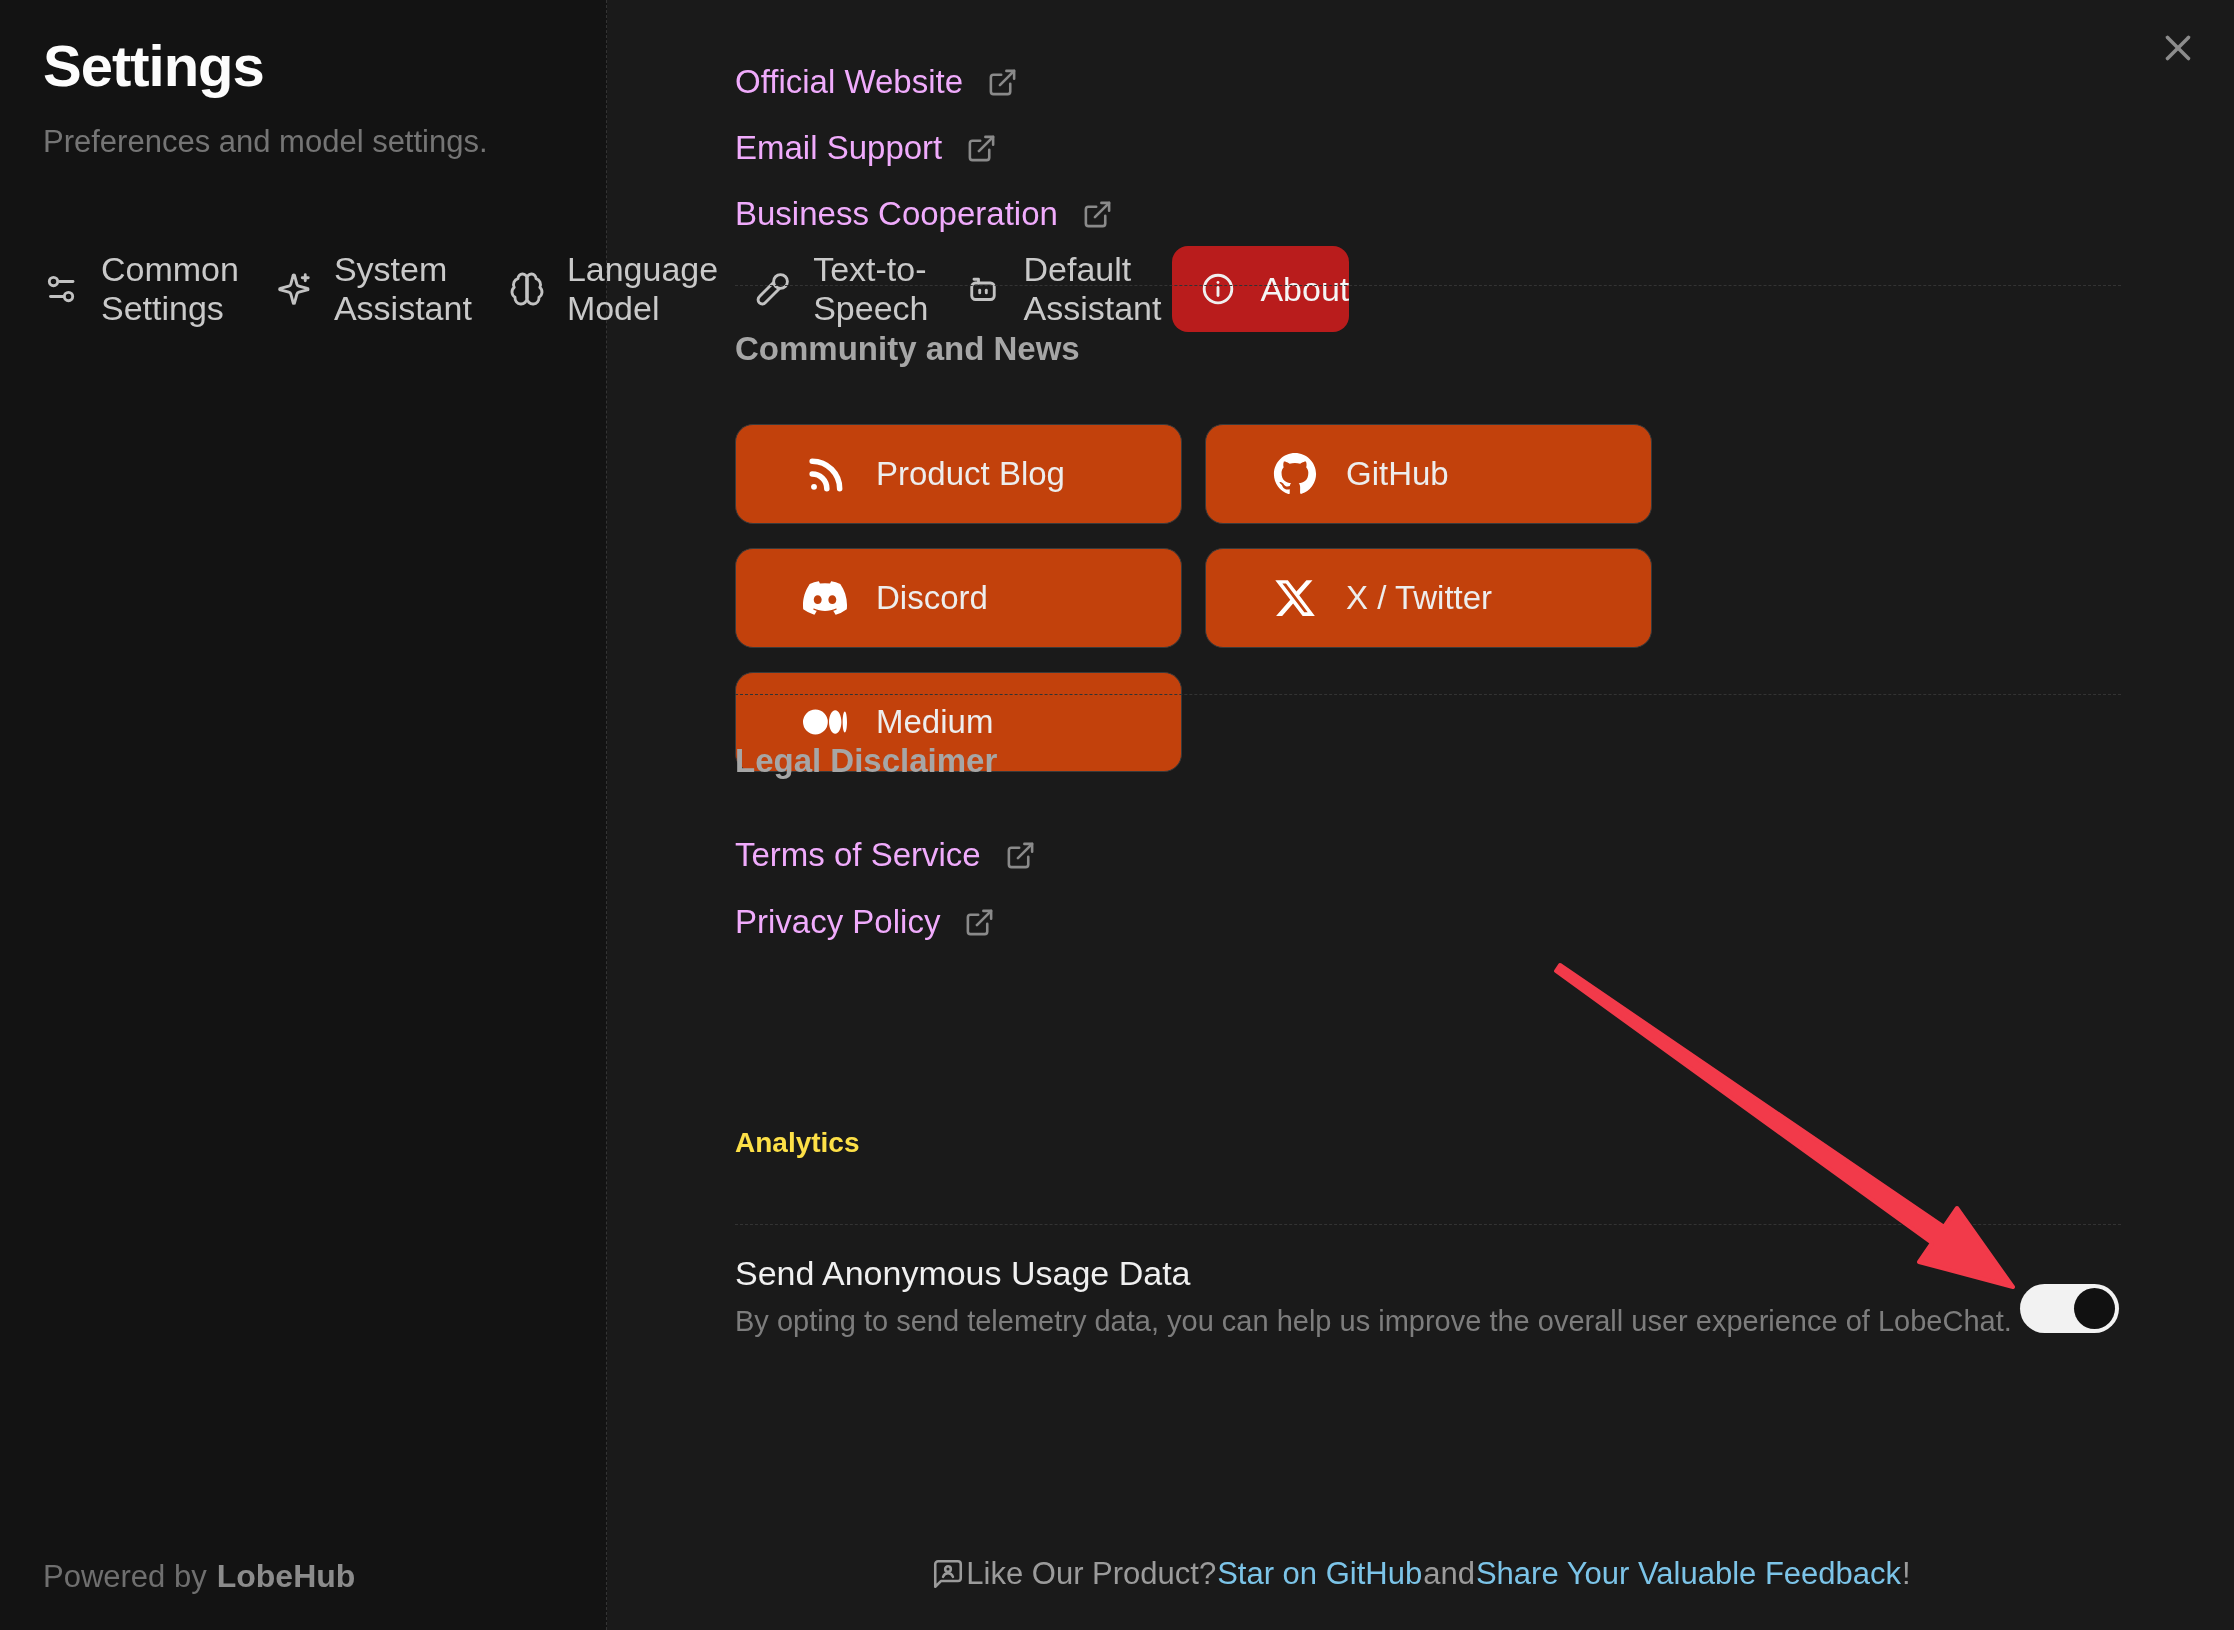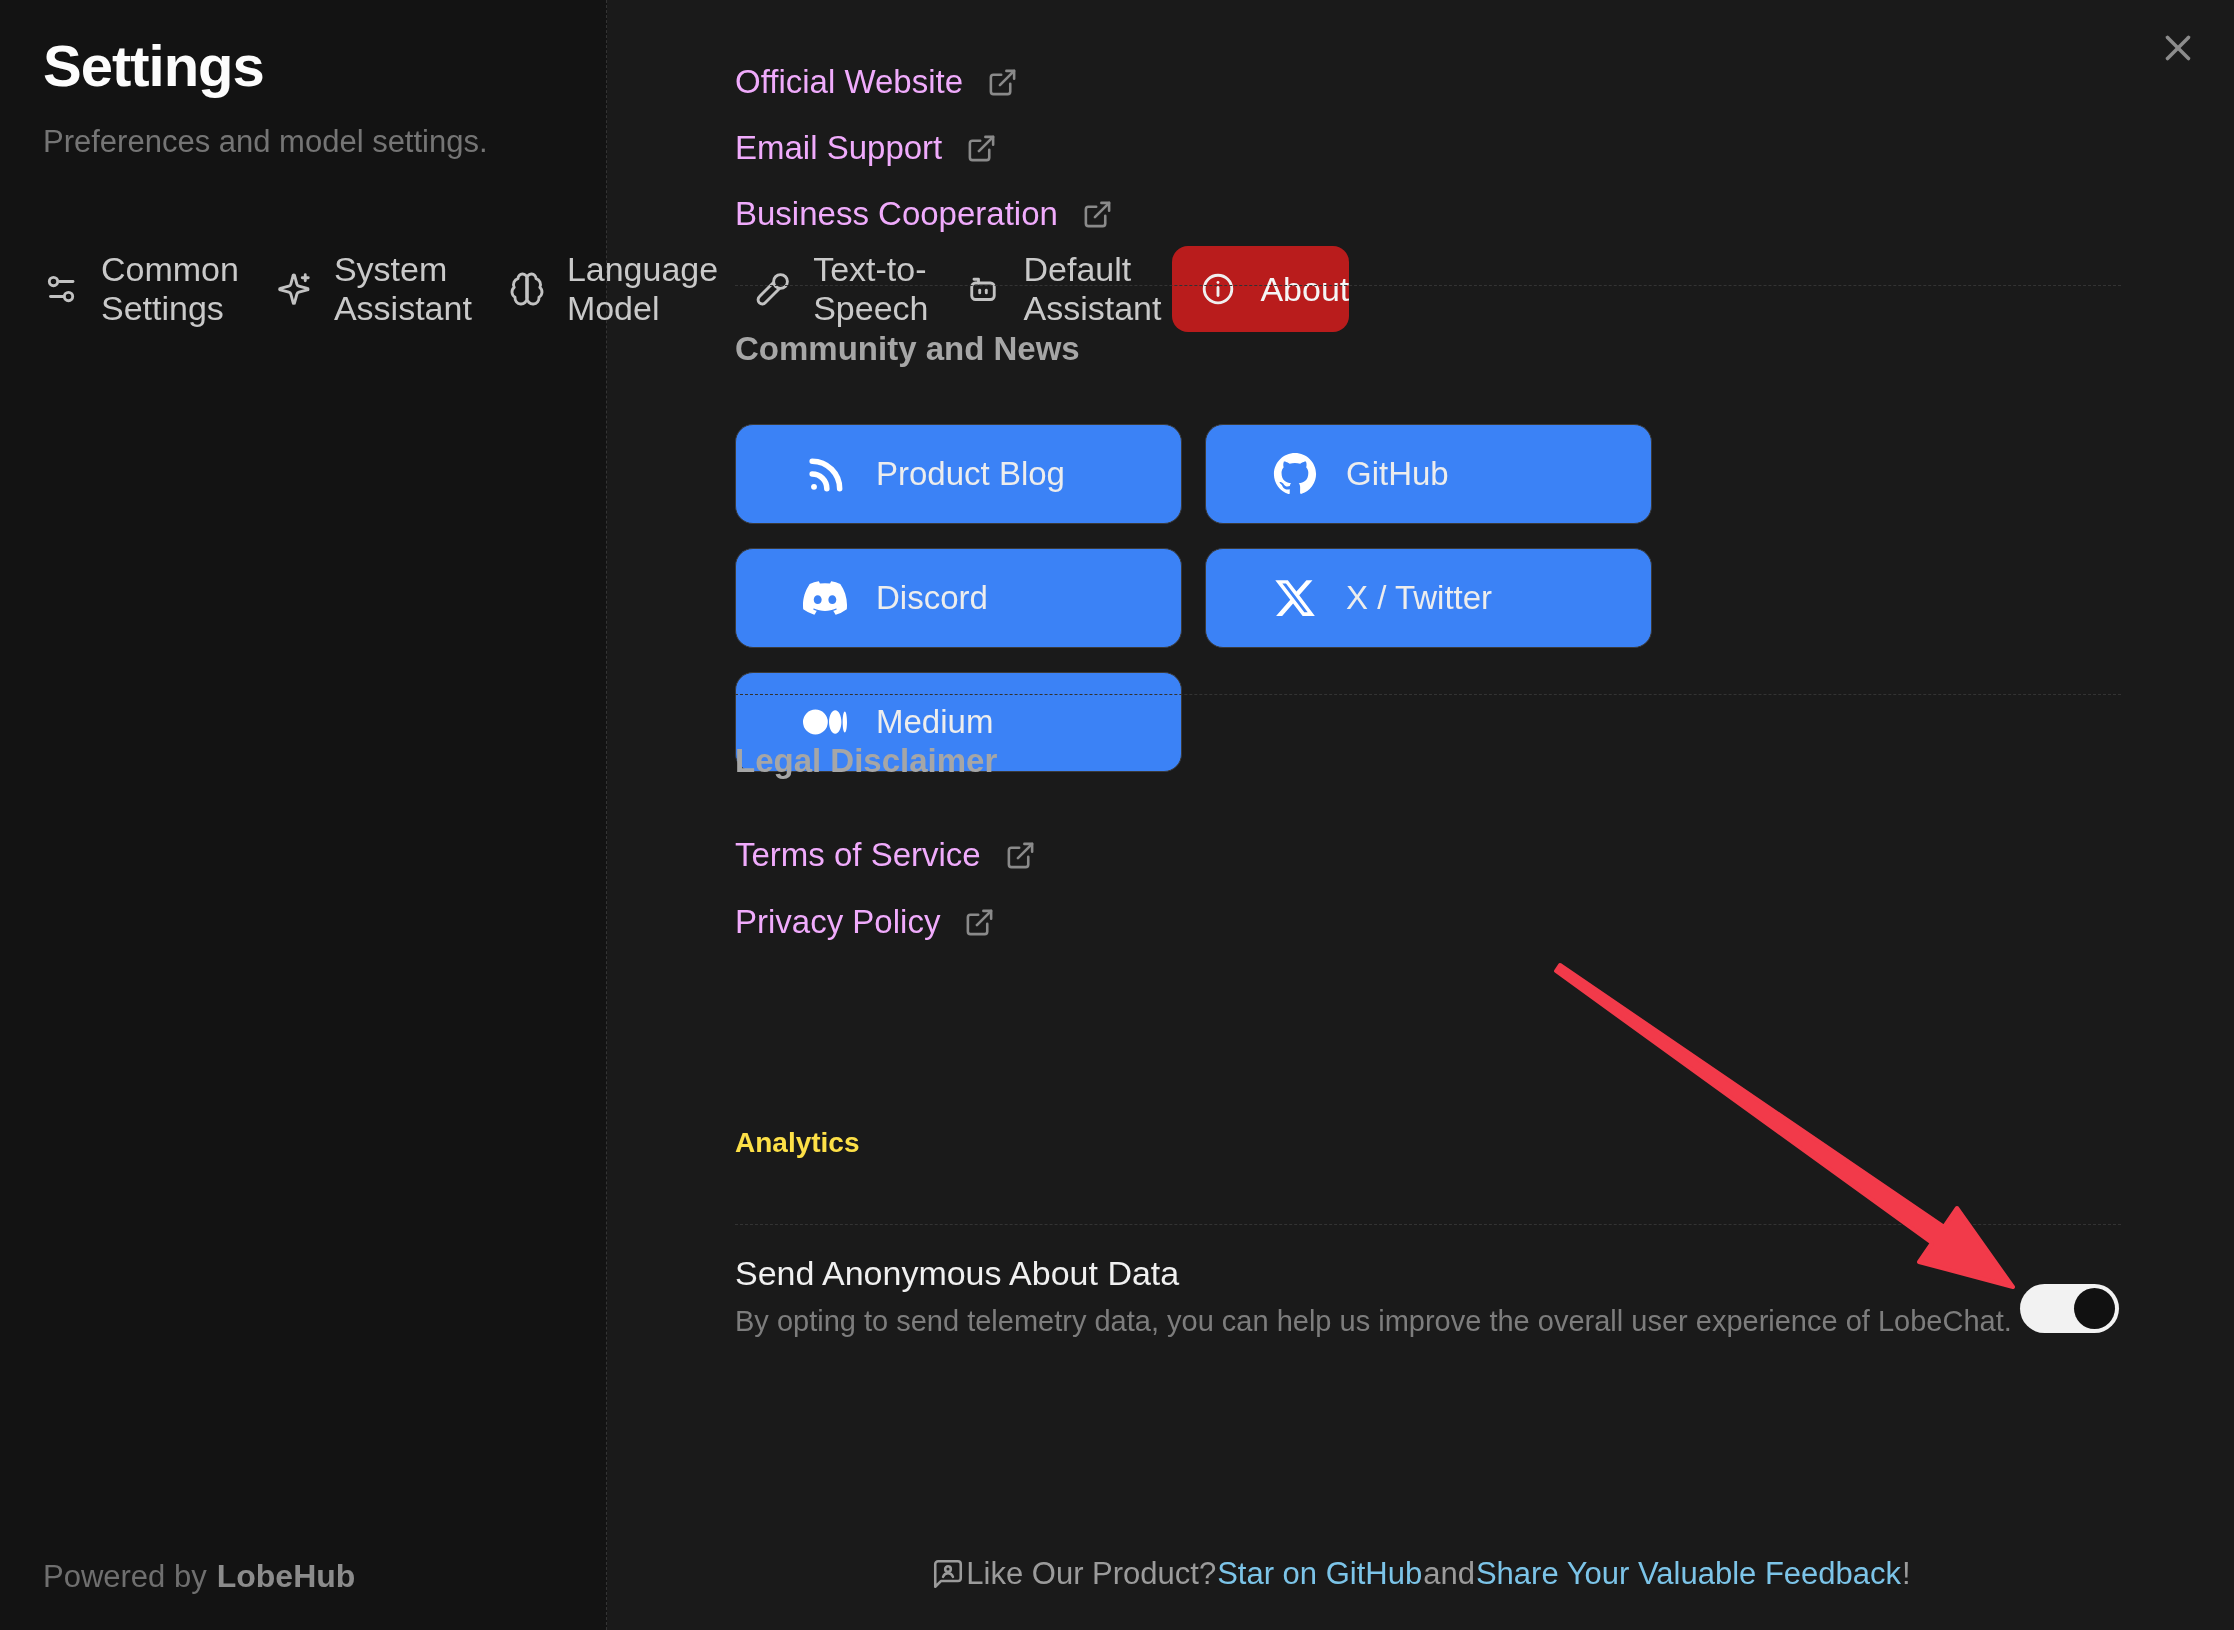--- a/index.html
+++ b/index.html
@@ -25,21 +25,21 @@
   .main { position:absolute; left:608px; top:0; width:1626px; height:1630px; overflow:hidden; }
   .content-x { position:absolute; left:127px; width:1386px; }
   .sliver { top:-34px; font-size:33px; font-weight:700; color:#a6a6a6; height:44px; overflow:hidden; }
   .link-row { display:flex; align-items:center; gap:24px; height:48px; color:#f0abfc; font-size:33px; cursor:pointer; }
   .link-row svg { width:31px; height:31px; color:#8a8a8a; }
   .divider { position:absolute; left:127px; width:1386px; border-top:1px dashed #333333; }
   .h3 { font-size:33px; font-weight:700; color:#a6a6a6; }
   .h2 { font-size:28px; font-weight:700; color:#fde047; }
 
   .btn-grid { top:424px; display:flex; flex-wrap:wrap; gap:24px 23px; }
-  .cbtn { width:447px; height:100px; background:#3b82f6; border:1px solid #3a3a3a; border-radius:18px; display:flex; align-items:center; padding-left:38px; cursor:pointer; }
+  .cbtn { width:447px; height:100px; background:#c2410c; border:1px solid #3a3a3a; border-radius:18px; display:flex; align-items:center; padding-left:38px; cursor:pointer; }
   .cbtn .bicon { width:46px; height:46px; color:#ffffff; display:flex; align-items:center; justify-content:center; }
   .cbtn .bicon svg { width:44px; height:44px; }
   .cbtn span { margin-left:28px; font-size:33px; color:#ededed; }
 
   .setting-label { top:1254px; font-size:34px; color:#f0f0f0; }
   .setting-desc { top:1305px; font-size:29px; color:#7d7d7d; }
 
   .toggle { position:absolute; left:1412px; top:1284px; width:99px; height:49px; border-radius:25px; background:#3a3a3a; cursor:pointer; }
   .toggle.on { background:#f2f2f2; }
   .toggle .knob { position:absolute; top:4px; left:4px; width:41px; height:41px; border-radius:50%; background:#111111; transition:left .2s; }
@@ -230,21 +230,21 @@
             <path d="M10 14 21 3"></path>
             <path d="M18 13v6a2 2 0 0 1-2 2H5a2 2 0 0 1-2-2V8a2 2 0 0 1 2-2h6"></path>
           </svg>
       </div>
     </div>
 
     <div class="content-x h2" style="position:absolute; top:1127px;">Analytics</div>
 
     <div class="divider" style="top:1224px;"></div>
 
-    <div class="content-x setting-label" style="position:absolute;">Send Anonymous About Data</div>
+    <div class="content-x setting-label" style="position:absolute;">Send Anonymous Usage Data</div>
     <div class="content-x setting-desc" style="position:absolute;">By opting to send telemetry data, you can help us improve the overall user experience of LobeChat.</div>
 
     <div class="toggle on">
       <div class="knob"></div>
     </div>
 
     <div class="main-footer">
       <svg viewBox="0 0 24 24" fill="none" stroke="currentColor" stroke-width="1.8" stroke-linecap="round" stroke-linejoin="round">
           <path d="M21 15a2 2 0 0 1-2 2H7l-4 4V5a2 2 0 0 1 2-2h14a2 2 0 0 1 2 2z"></path>
           <circle cx="12" cy="8.5" r="2"></circle>

